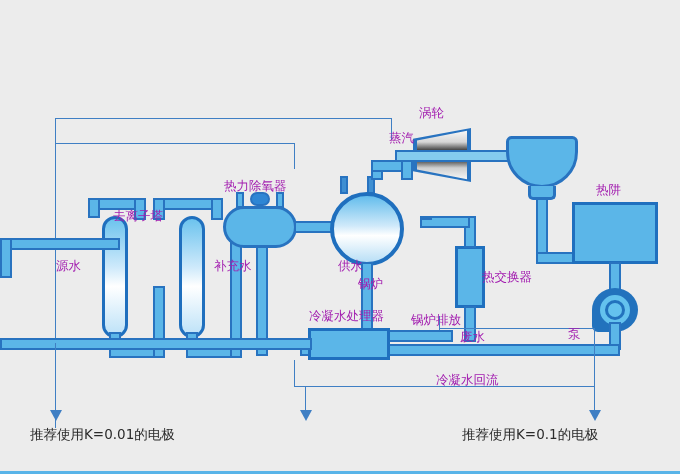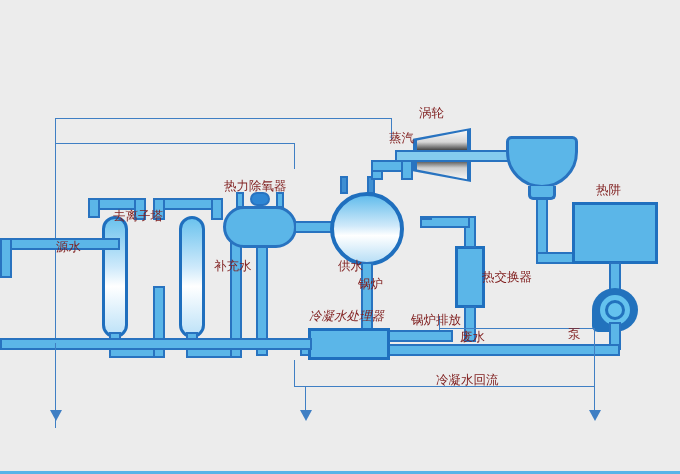--- a/index.html
+++ b/index.html
@@ -38,21 +38,21 @@
   .aline{position:absolute;background:#3f7fc4;}
   .aline.h{height:1px;}
   .aline.v{width:1px;}
   .arrow-down{
     position:absolute;width:0;height:0;
     border-left:6px solid transparent;border-right:6px solid transparent;
     border-top:11px solid #3f7fc4;
   }
 
   
-  .lbl{position:absolute;color:#7f1d1d;font-size:12.5px;white-space:nowrap;line-height:1;}
+  .lbl{position:absolute;color:#a21caf;font-size:12.5px;white-space:nowrap;line-height:1;}
   .caption{position:absolute;color:#2b2b2b;font-size:13.5px;white-space:nowrap;line-height:1;}
 
   
   .tower{
     position:absolute;width:26px;height:122px;border-radius:13px;
     border:3px solid #1f6fbe;box-sizing:border-box;
     background:linear-gradient(180deg,#6cc3ee 0%,#cfeafb 42%,#ffffff 58%,#bde2f8 100%);
   }
   .deaerator{
     position:absolute;width:74px;height:42px;border-radius:21px;
@@ -198,33 +198,35 @@
     <div class="aline v" style="left:294px;top:272px;height:26px;"></div>
     <div class="aline h" style="left:294px;top:298px;width:300px;"></div>
     <div class="aline v" style="left:305px;top:298px;height:32px;"></div>
     <div class="arrow-down" style="left:300px;top:322px;"></div>
 
     <div class="aline v" style="left:594px;top:240px;height:90px;"></div>
     <div class="aline h" style="left:439px;top:240px;width:156px;"></div>
     <div class="aline v" style="left:439px;top:228px;height:14px;"></div>
     <div class="arrow-down" style="left:589px;top:322px;"></div>
 
-    <div class="lbl" style="left:56px;top:153px;">源水</div>
+    <div class="lbl" style="left:56px;top:172px;">源水</div>
     <div class="lbl" style="left:113px;top:122px;">去离子塔</div>
     <div class="lbl" style="left:224px;top:92px;">热力除氧器</div>
     <div class="lbl" style="left:214px;top:172px;">补充水</div>
     <div class="lbl" style="left:290px;top:172px;margin-left:48px;">供水</div>
     <div class="lbl" style="left:358px;top:190px;text-align:right;">锅炉</div>
     <div class="lbl" style="left:359px;top:44px;margin-left:30px;">蒸汽</div>
     <div class="lbl" style="left:419px;top:19px;">涡轮</div>
     <div class="lbl" style="left:596px;top:96px;">热阱</div>
     <div class="lbl" style="left:482px;top:183px;">热交换器</div>
     <div class="lbl" style="left:411px;top:226px;text-align:right;">锅炉排放</div>
     <div class="lbl" style="left:460px;top:243px;">废水</div>
-    <div class="lbl" style="left:309px;top:222px;font-style:italic;">冷凝水处理器</div>
+    <div class="lbl" style="left:309px;top:222px;">冷凝水处理器</div>
     <div class="lbl" style="left:436px;top:286px;">冷凝水回流</div>
     <div class="lbl" style="left:568px;top:240px;">泵</div>
 
+    <div class="caption" style="left:30px;top:340px;">推荐使用K=0.01的电极</div>
+    <div class="caption" style="left:462px;top:340px;">推荐使用K=0.1的电极</div>
 
   </div>
 
   <div class="footer-rule"></div>
 </div>
 
 </body></html>

